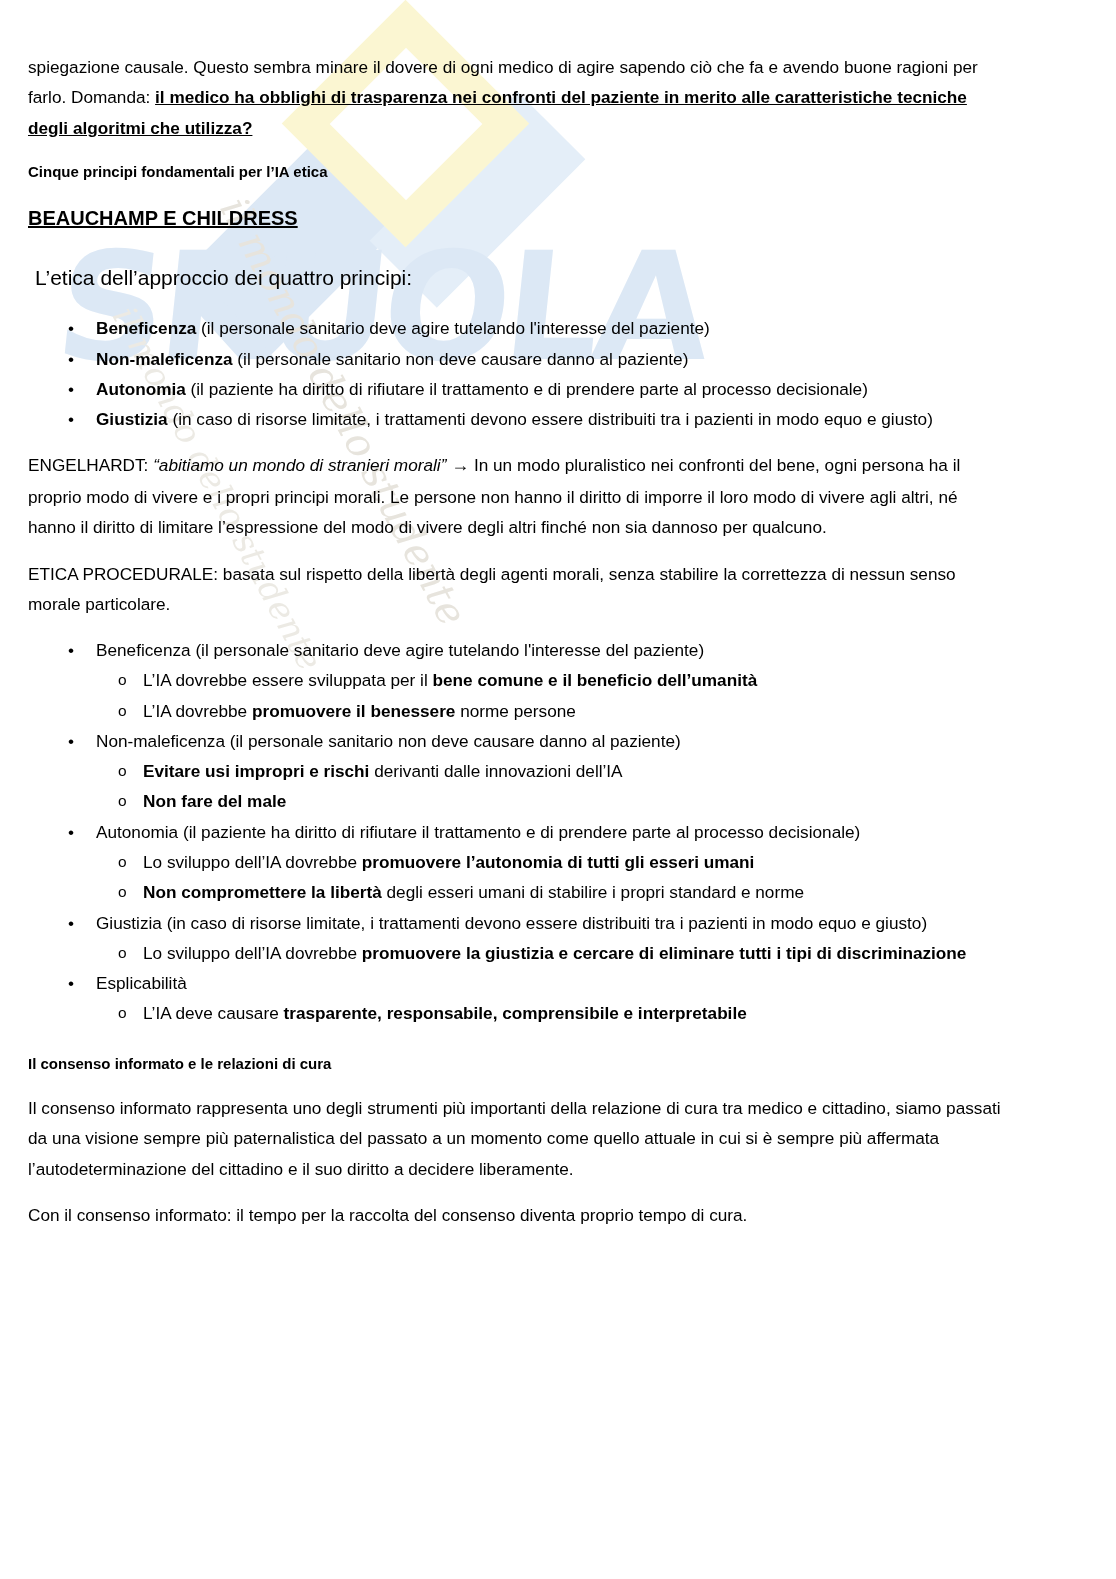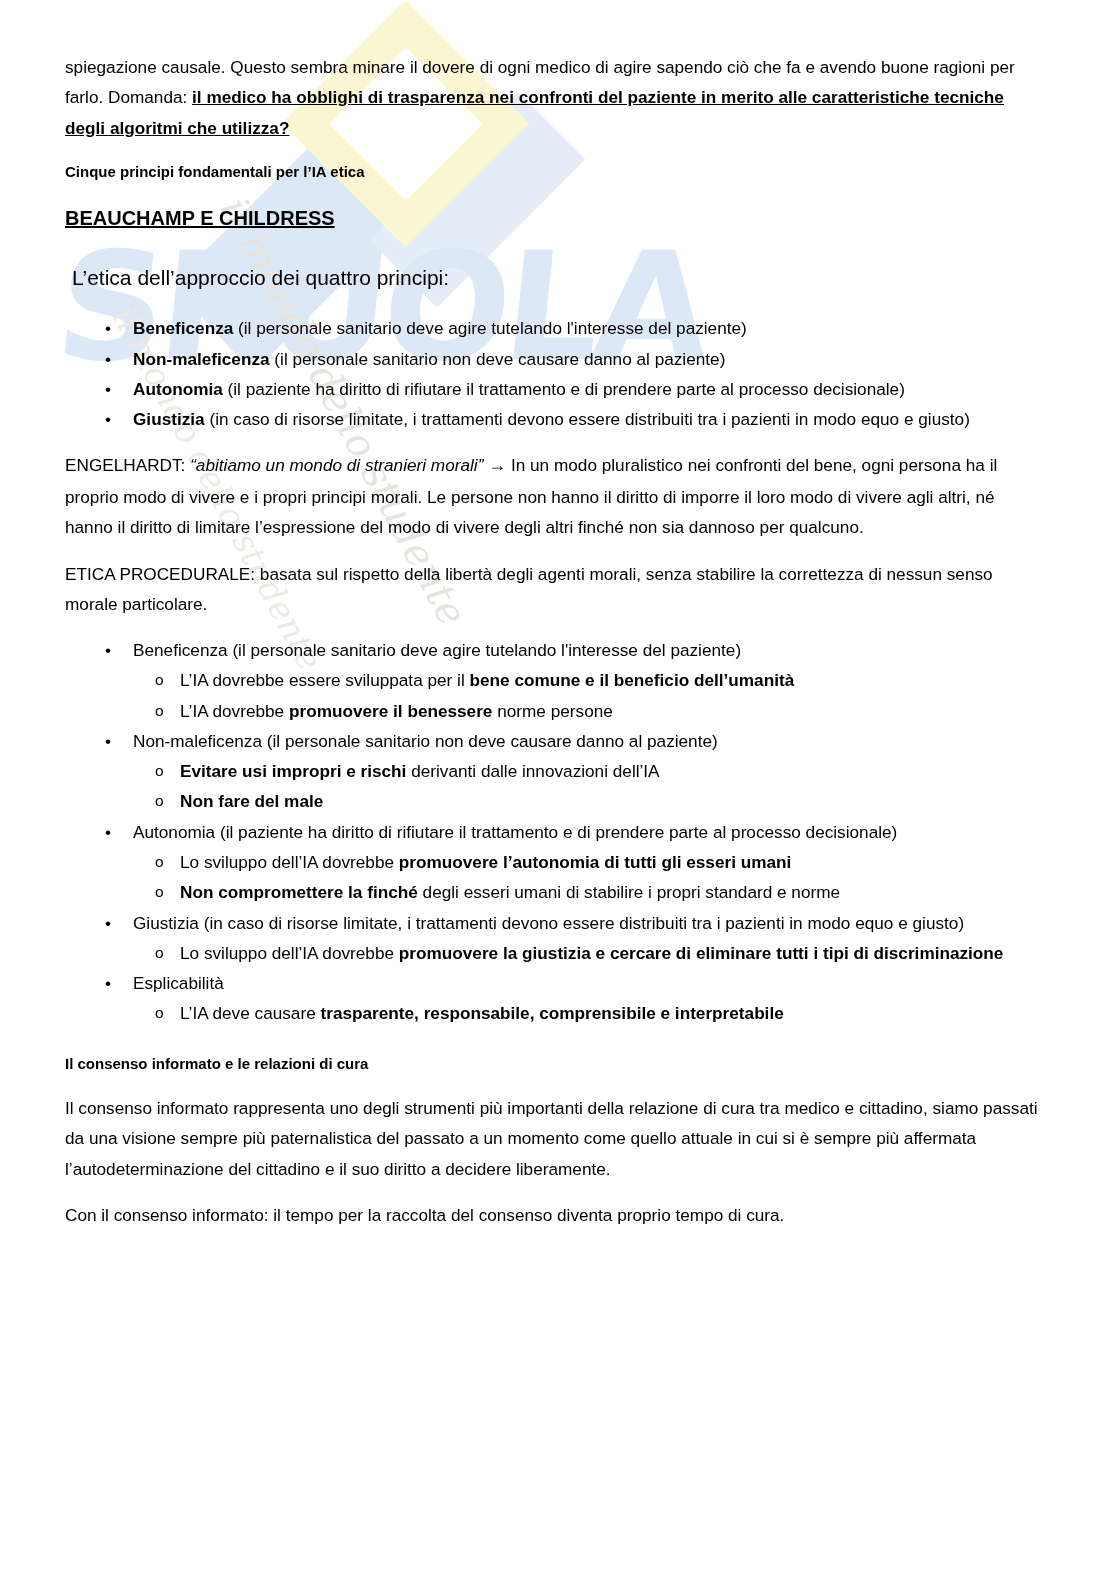--- a/index.html
+++ b/index.html
@@ -99,21 +99,21 @@
     color: #eceae4;
     white-space: nowrap;
     transform: rotate(62deg);
     transform-origin: left top;
   }
 
   
   #content {
     position: relative;
     z-index: 2;
-    padding: 52px 70px 0 65px;
+    padding: 52px 70px 0 28px;
   }
   p.body {
     margin: 0 0 16px 0;
     font-size: 17.2px;
     line-height: 1.76;
     text-align: left;
     max-width: 982px;
   }
   .b { font-weight: bold; }
   .u { }
@@ -235,21 +235,21 @@
         <li style="list-style: none; padding: 0px;">
           <ul class="lvl2">
             <li><span class="mark">o</span><span class="b">Evitare usi impropri e rischi</span><span> derivanti dalle innovazioni dell’IA</span></li>
             <li><span class="mark">o</span><span> </span><span class="b">Non fare del male</span></li>
           </ul>
         </li>
         <li><span class="mark bullet-dot">•</span><span>Autonomia</span><span> (</span><span class="u">il paziente ha diritto di rifiutare il trattamento e di prendere parte al processo decisionale</span><span>)</span></li>
         <li style="list-style: none; padding: 0px;">
           <ul class="lvl2">
             <li><span class="mark">o</span><span> Lo sviluppo dell’IA dovrebbe </span><span class="b">promuovere l’autonomia di tutti gli esseri umani</span></li>
-            <li><span class="mark">o</span><span> </span><span class="b">Non compromettere la finché</span><span> degli esseri umani di stabilire i propri standard e norme</span></li>
+            <li><span class="mark">o</span><span> </span><span class="b">Non compromettere la libertà</span><span> degli esseri umani di stabilire i propri standard e norme</span></li>
           </ul>
         </li>
         <li><span class="mark bullet-dot">•</span><span>Giustizia</span><span> (</span><span class="u">in caso di risorse limitate, i trattamenti devono essere distribuiti tra i pazienti in modo equo e giusto</span><span>)</span></li>
         <li style="list-style: none; padding: 0px;">
           <ul class="lvl2">
             <li><span class="mark">o</span><span>Lo sviluppo dell’IA dovrebbe </span><span class="b">promuovere la giustizia e cercare di eliminare tutti i tipi di discriminazione</span></li>
           </ul>
         </li>
         <li><span class="mark bullet-dot">•</span><span>Esplicabilità</span></li>
         <li style="list-style: none; padding: 0px;">

